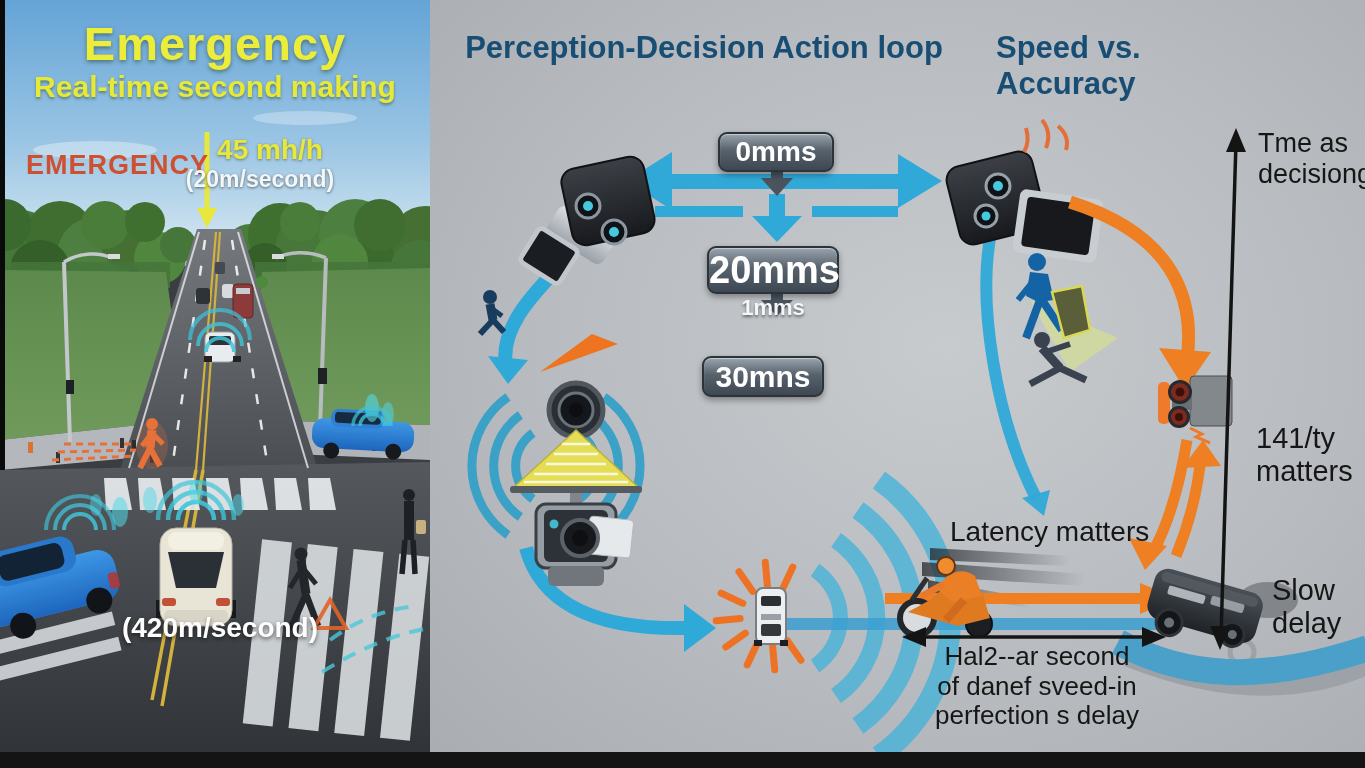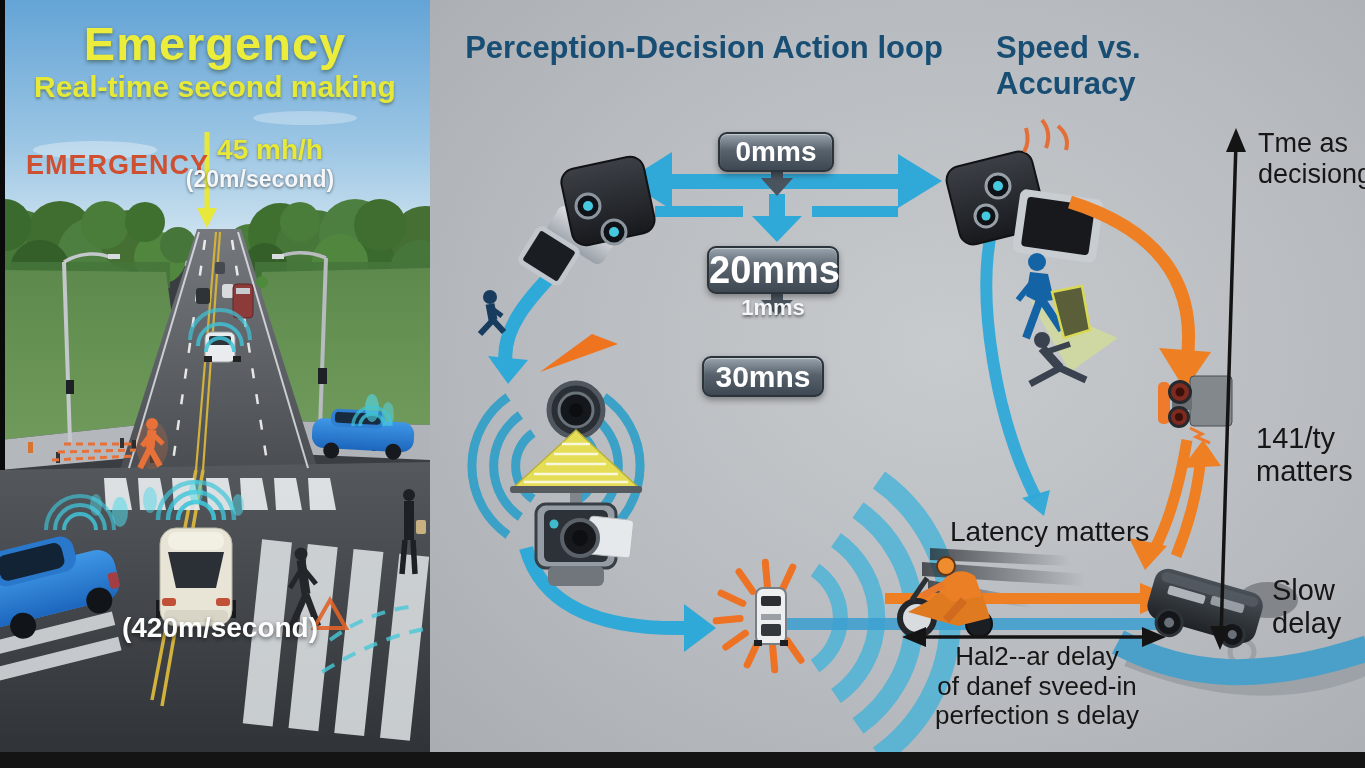--- a/index.html
+++ b/index.html
@@ -503,21 +503,21 @@
     <div class="rp rp-quality blk">
       <div>141/ty</div>
       <div>matters</div>
     </div>
     <div class="rp rp-latency blk">Latency matters</div>
     <div class="rp rp-slow blk">
       <div>Slow</div>
       <div>delay</div>
     </div>
     <div class="rp rp-caption blk">
-      <div>Hal2--ar delay</div>
+      <div>Hal2--ar second</div>
       <div>of danef sveed-in</div>
       <div>perfection s delay</div>
     </div>
   </div>
 
   <div class="edge-left"></div>
   <div class="edge-bottom"></div>
 </div>
 
 </body></html>

